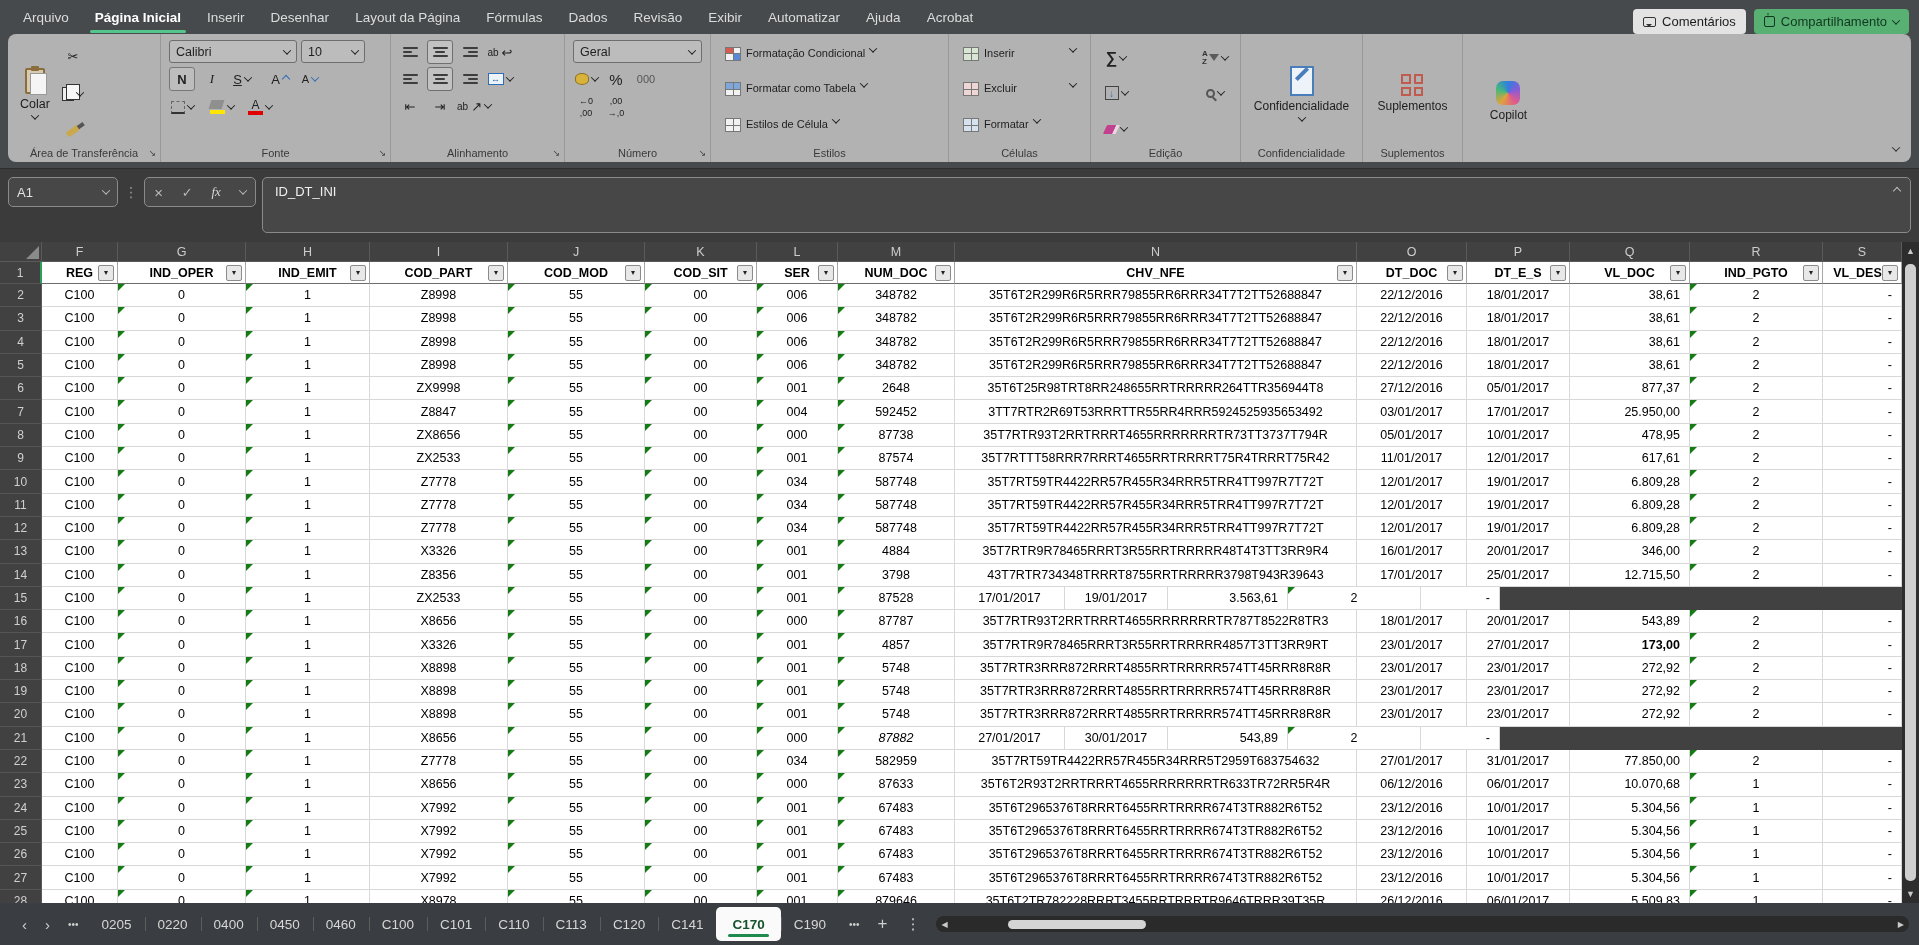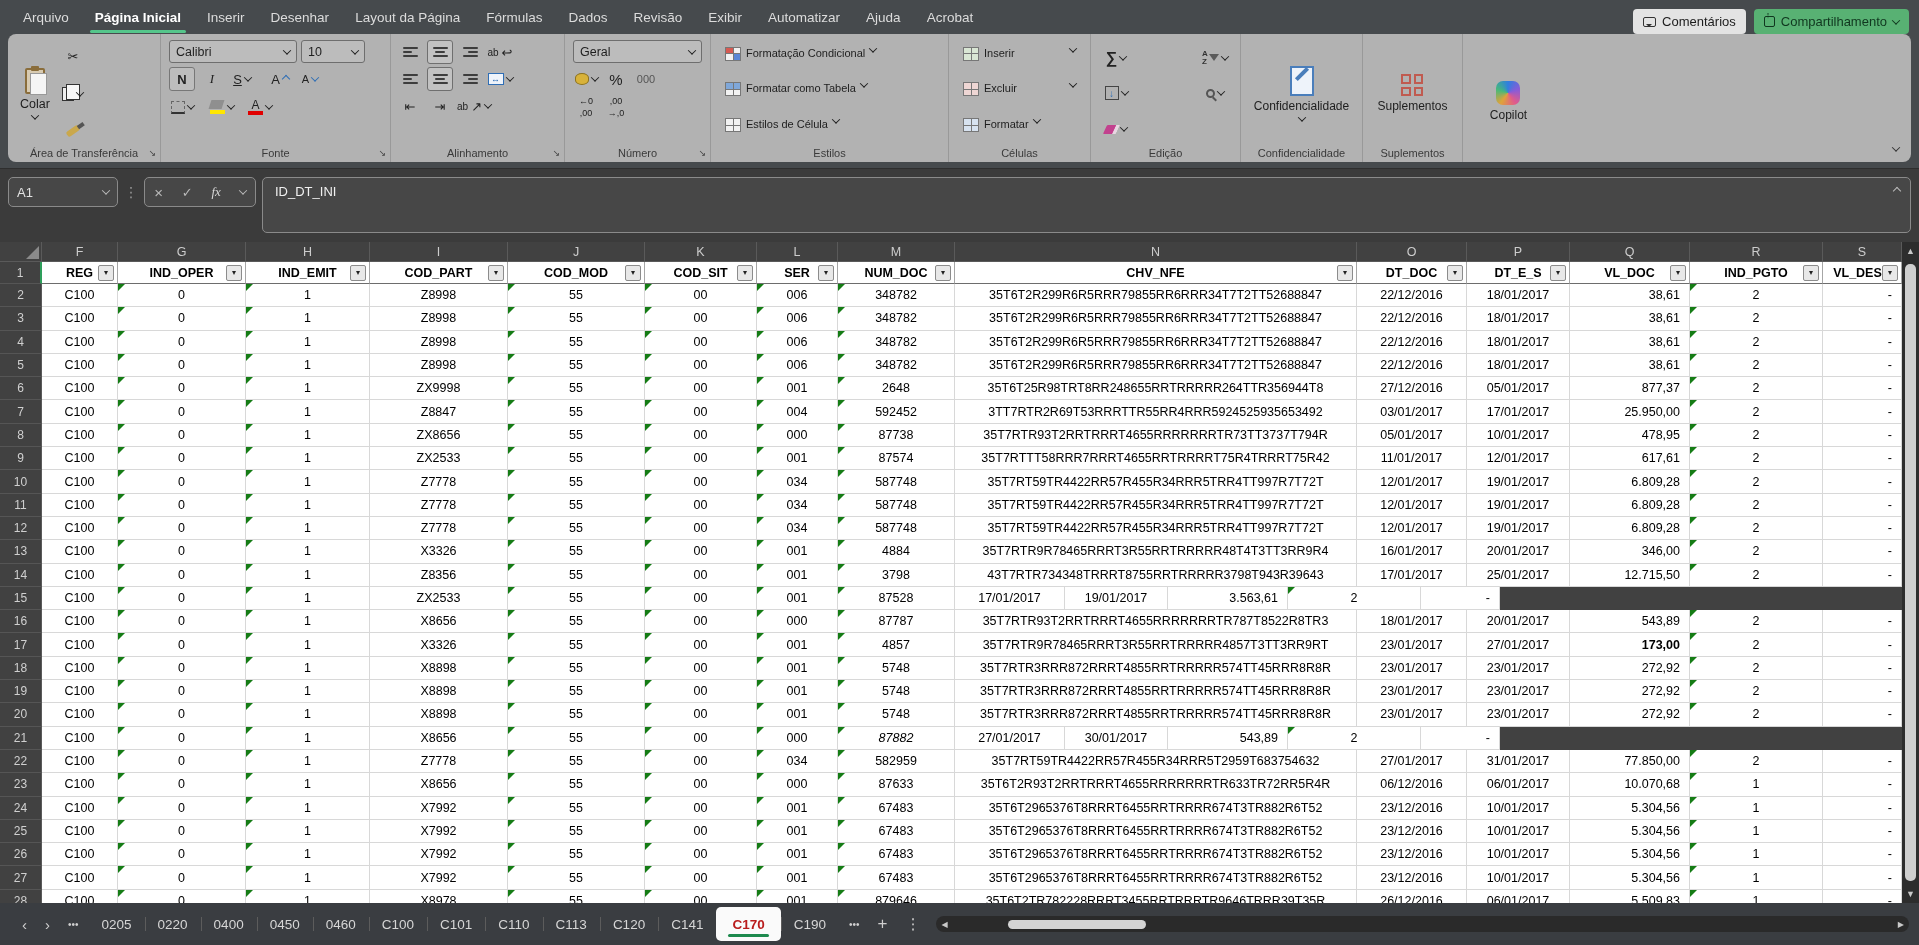--- a/index.html
+++ b/index.html
@@ -155,21 +155,21 @@
   .vthumb{width:11px;background:#cfcfcf;border-radius:5px;flex:1;margin:4px 0;}
   .varrow{height:18px;display:flex;align-items:center;justify-content:center;flex:none;}
 
   
   .tabbar{height:42px;flex:none;background:#3a3d41;display:flex;align-items:center;
     color:#d6d6d6;padding-left:14px;gap:2px;}
   .nav{padding:0 8px;font-size:15px;color:#cfcfcf;}
   .stab{padding:0 13px;font-size:13.5px;height:30px;display:flex;align-items:center;
     position:relative;white-space:nowrap;}
   .stab+.stab::before{content:"";position:absolute;left:0;top:8px;bottom:8px;width:1px;background:#5c5c5c;}
-  .stab.active{background:#fafafa;color:#b91c1c;font-weight:bold;border-radius:5px;height:34px;
+  .stab.active{background:#fafafa;color:#14532d;font-weight:bold;border-radius:5px;height:34px;
     padding:0 16px;}
   .stab.active::before{display:none;}
   .stab.active::after{content:"";position:absolute;left:12px;right:12px;bottom:4px;height:3.5px;
     border-radius:2px;background:#1e8a4e;}
   .hscroll{flex:1;height:16px;background:#2a2a2a;border-radius:8px;margin:0 10px 0 6px;
     display:flex;align-items:center;color:#c9c9c9;font-size:8px;padding:0 5px;gap:4px;}
   .hthumb{width:138px;height:9px;background:#d4d4d4;border-radius:5px;margin-left:56px;}
 </style>
 </head>
 <body>

